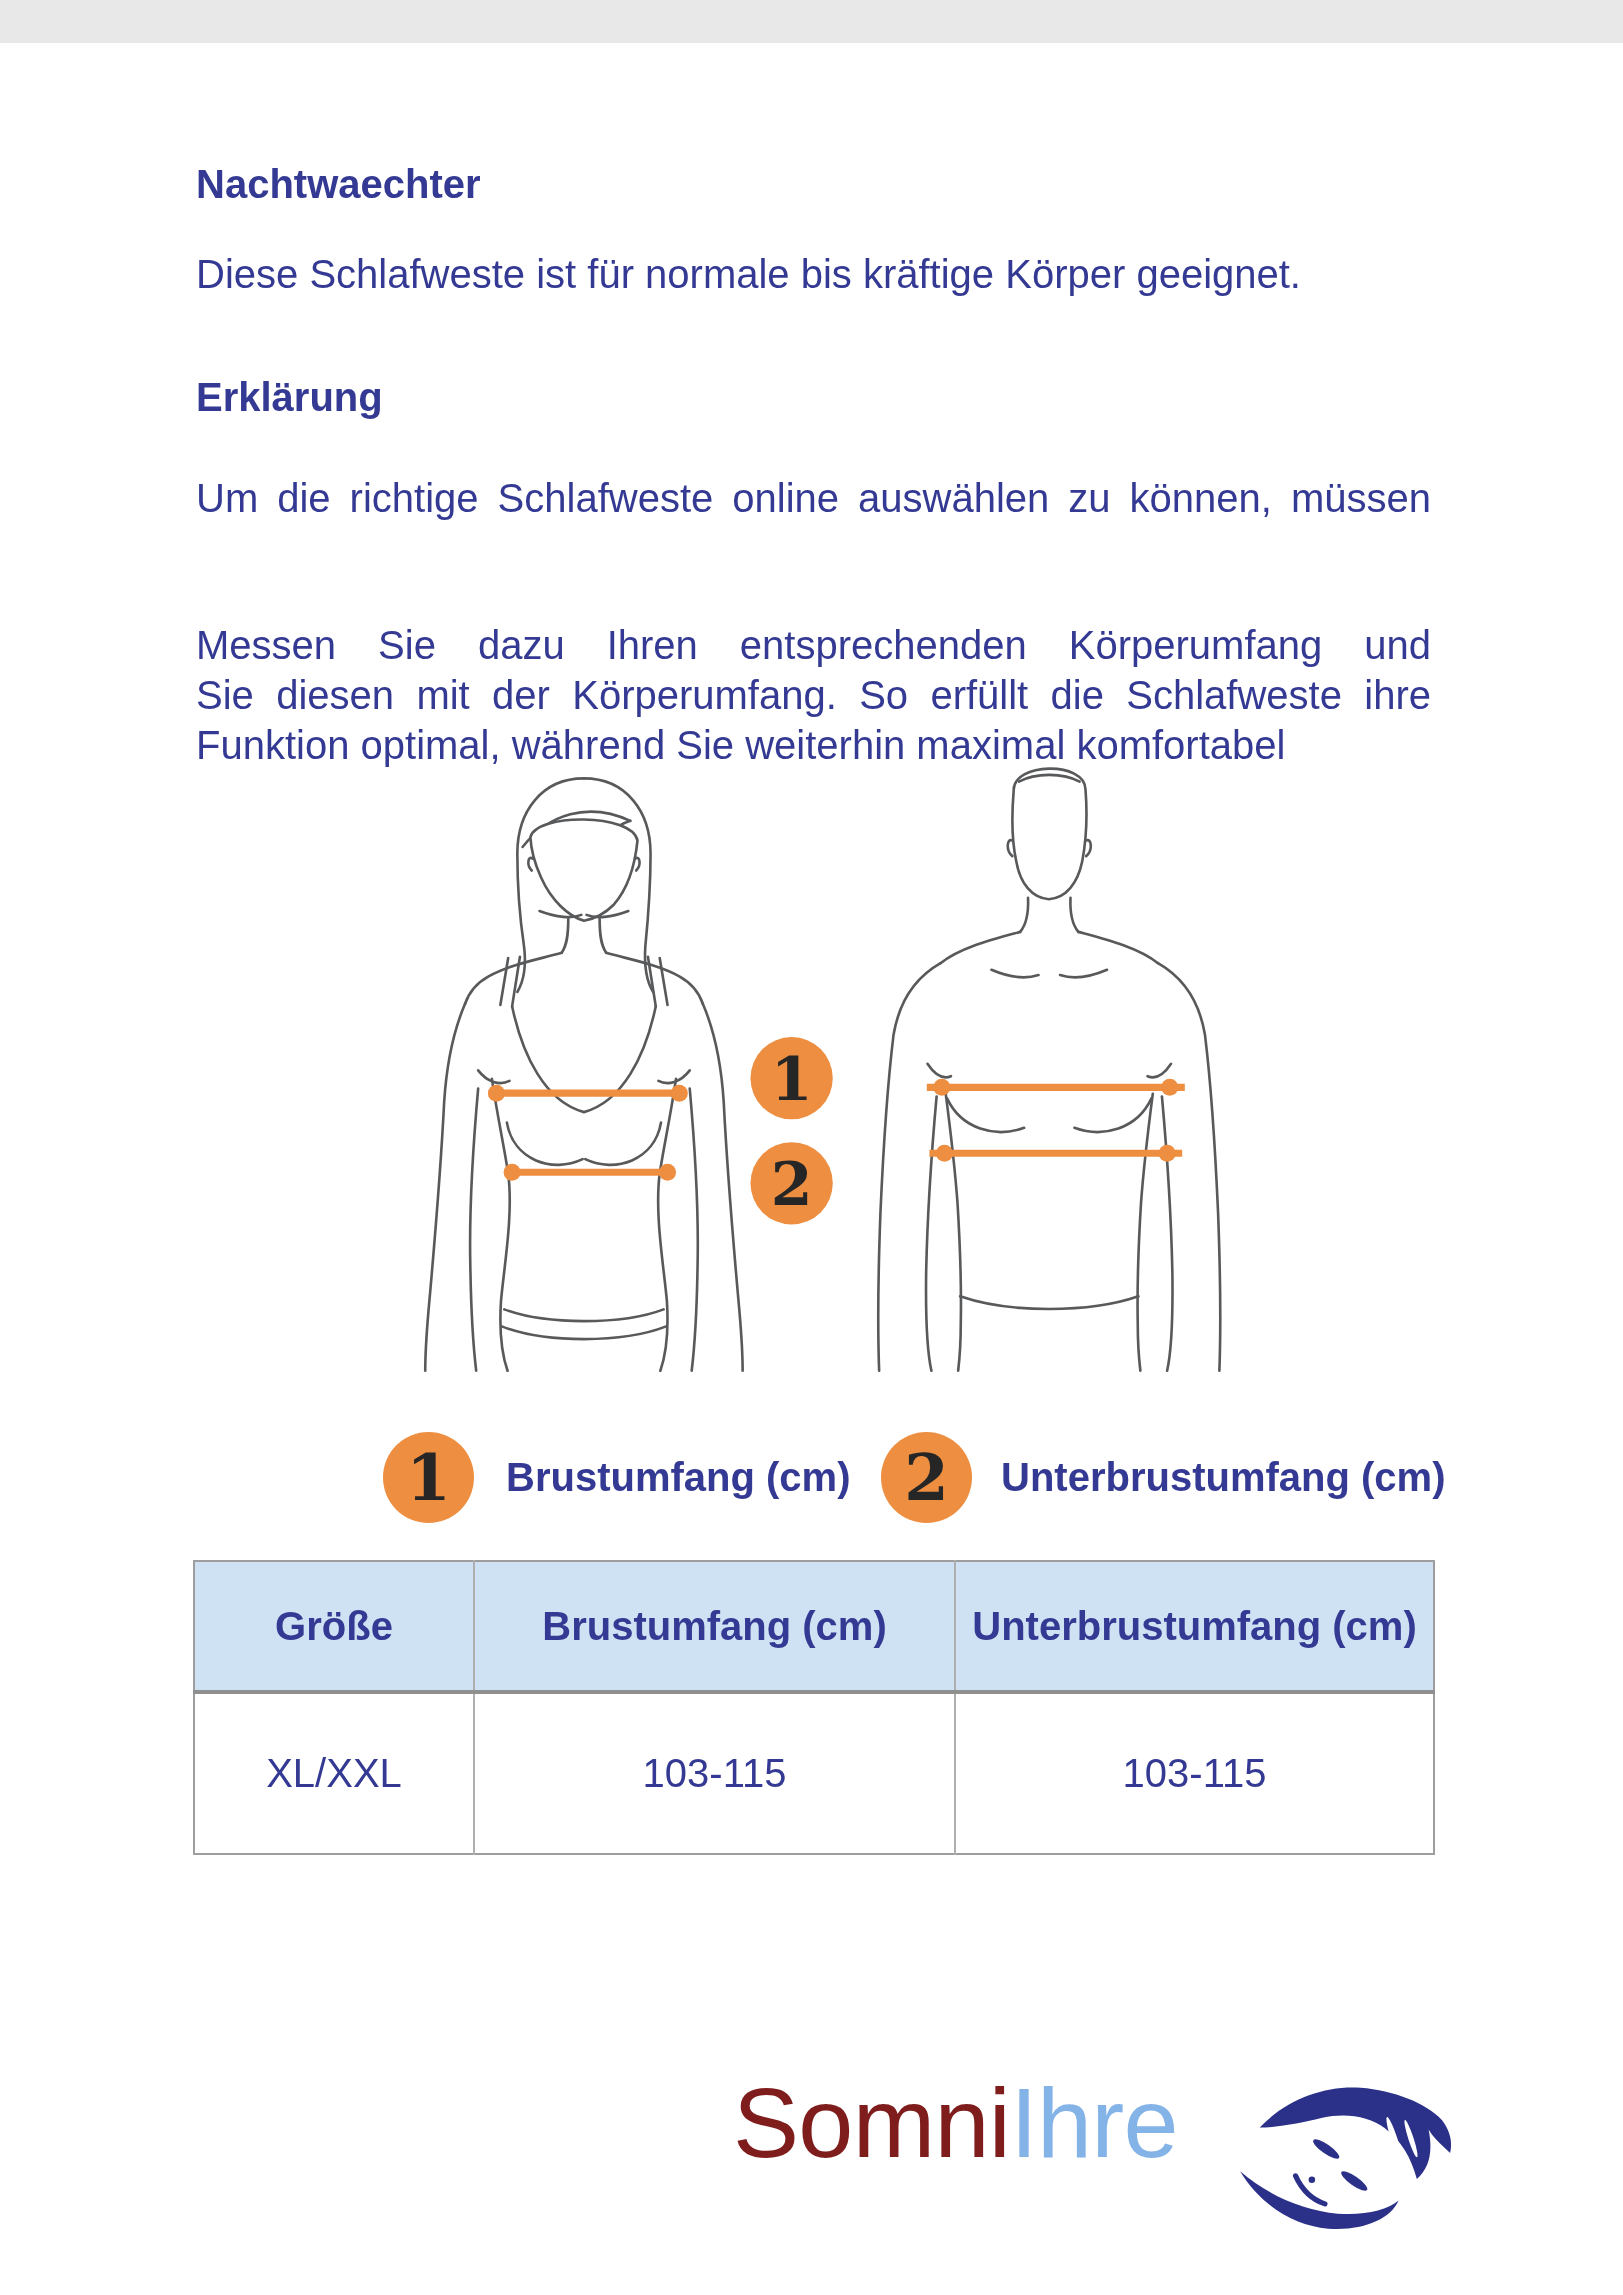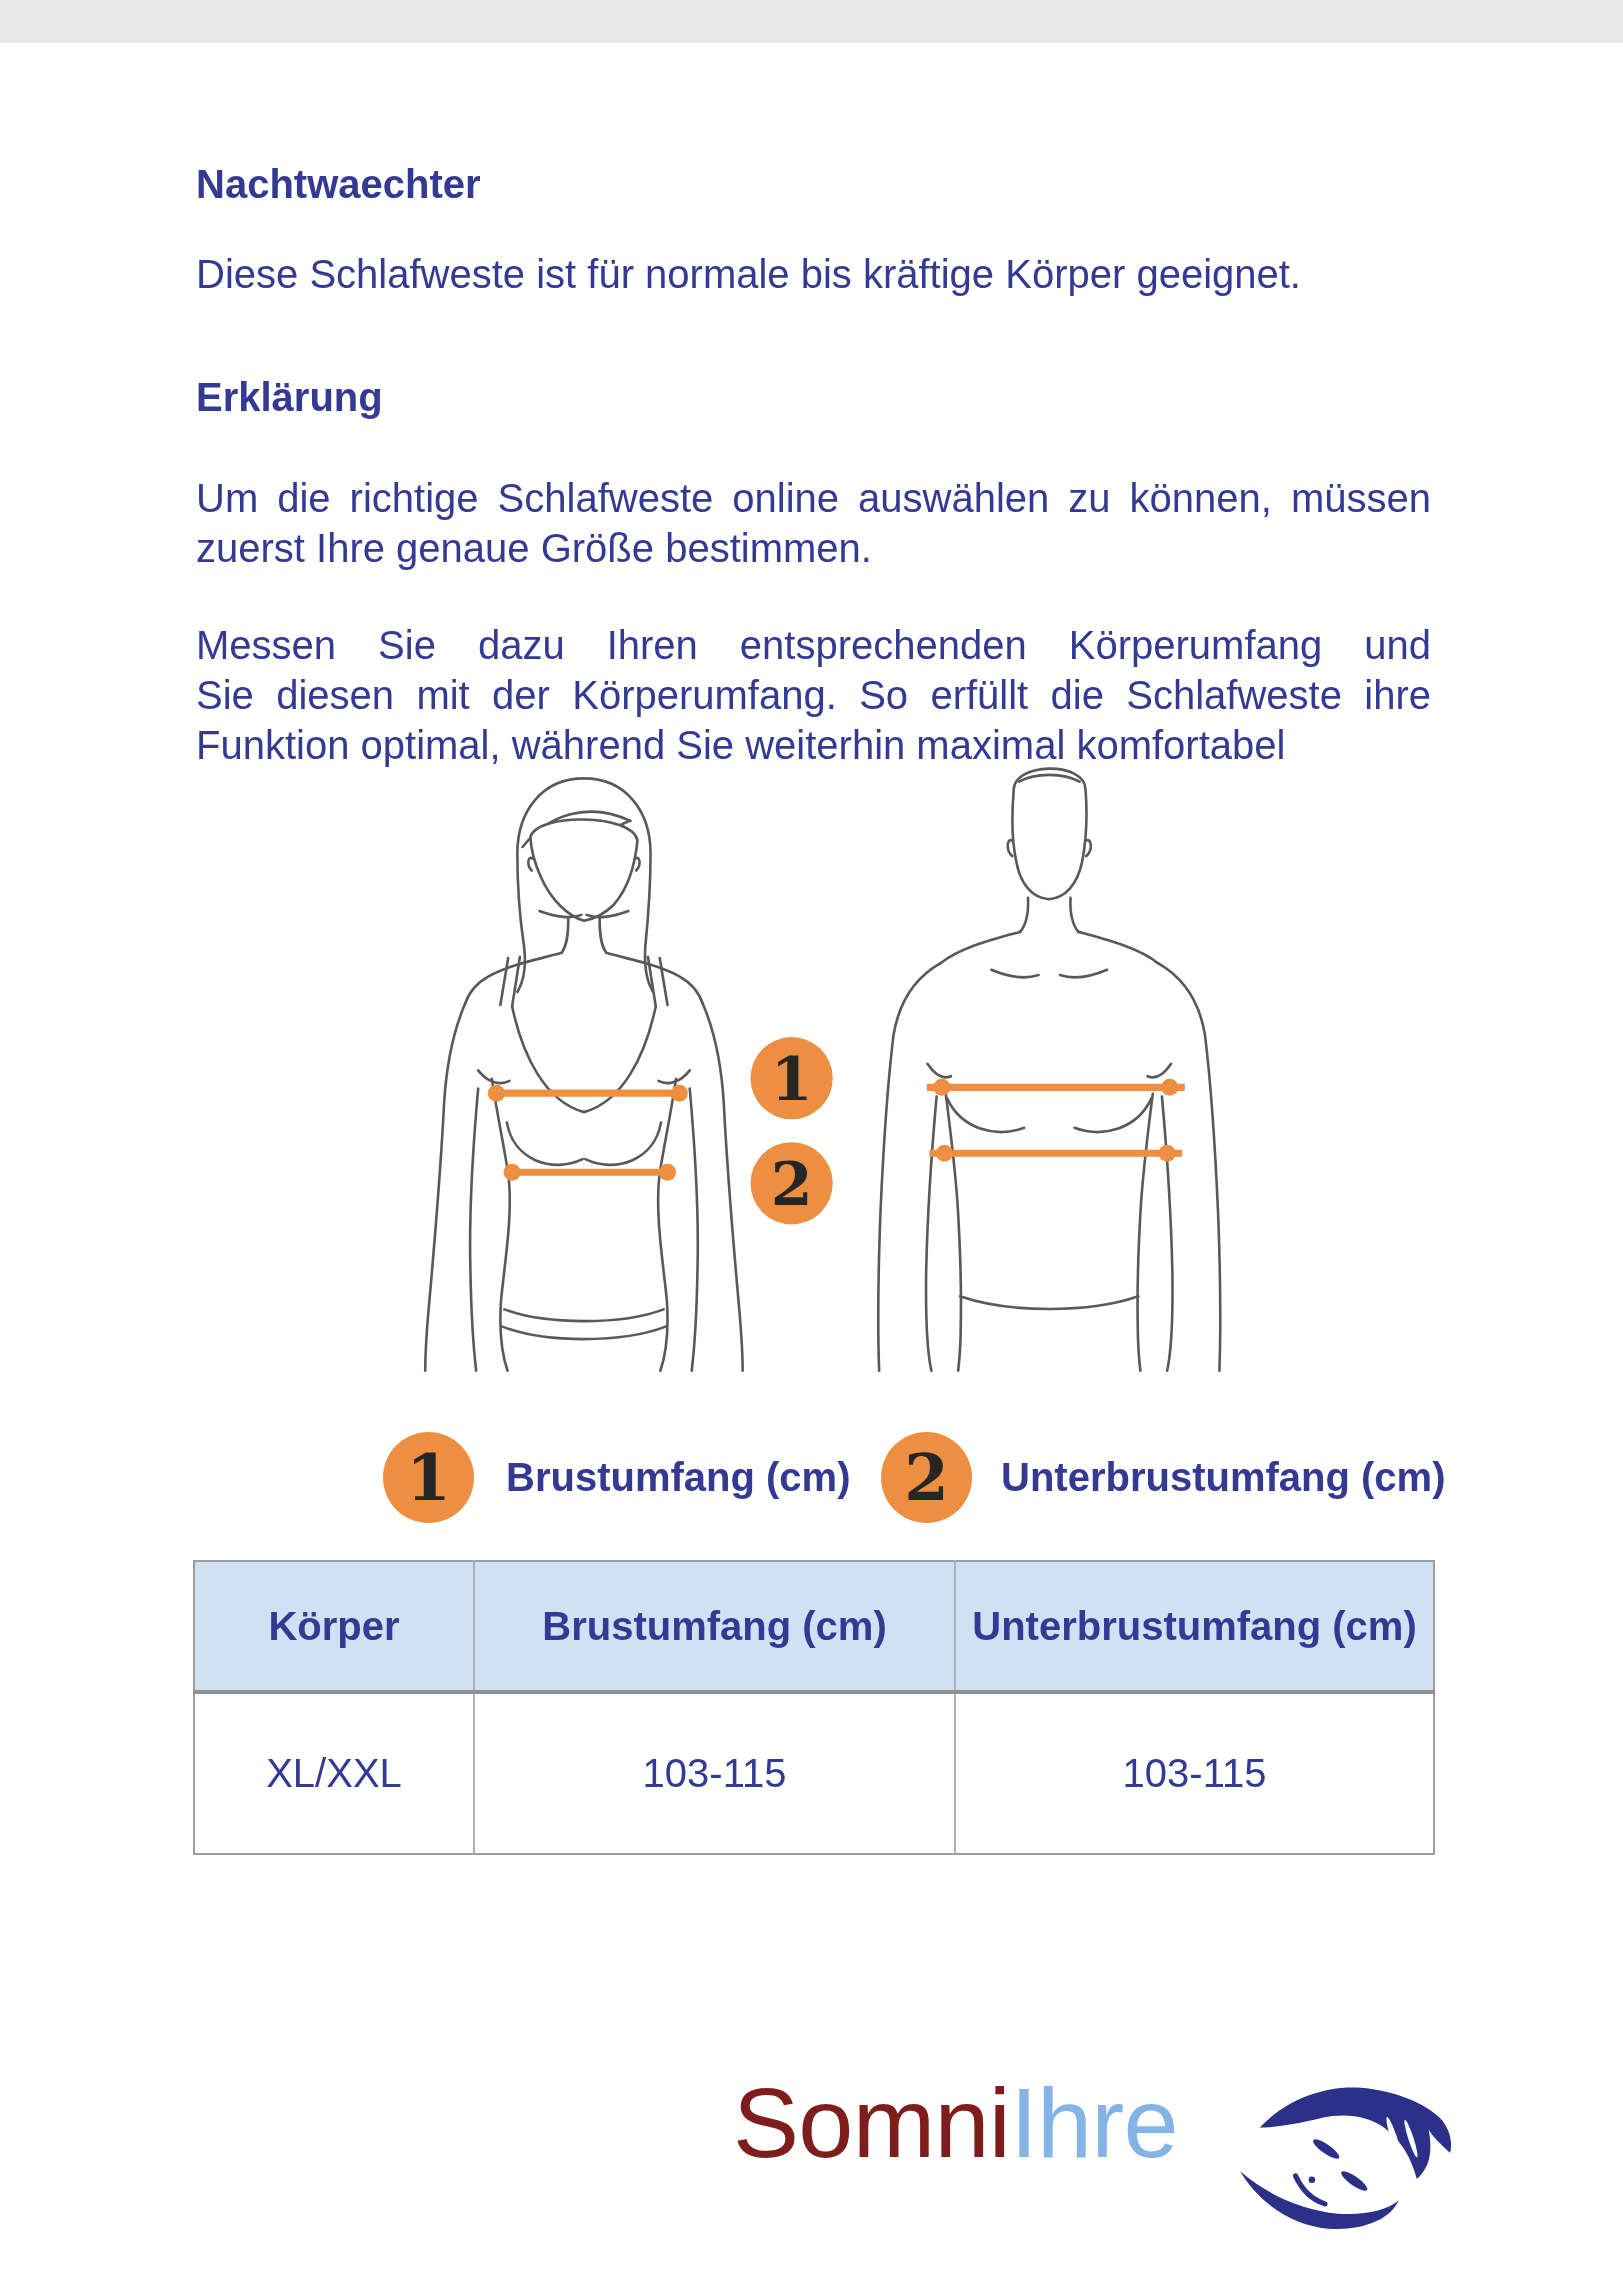--- a/index.html
+++ b/index.html
@@ -67,21 +67,20 @@
 <div class="page">
 
   <div class="abs doc-title" style="left:196px; top:116px;">Nachtwaechter</div>
 
   <div class="abs doc-body" style="left:196px; top:206px; width:1235px;">Diese Schlafweste ist für normale bis kräftige Körper geeignet.</div>
 
   <div class="abs doc-heading" style="left:196px; top:329px;">Erklärung</div>
 
   <div class="abs doc-body para" style="left:196px; top:430px;">
     <span class="jline">Um die richtige Schlafweste online auswählen zu können, müssen Sie</span>
-    <span class="lastline">zuerst Ihre genaue Größe bestimmen.</span>
   </div>
 
   <div class="abs doc-body para" style="left:196px; top:577px;">
     <span class="jline">Messen Sie dazu Ihren entsprechenden Körperumfang und vergleichen</span>
     <span class="jline">Sie diesen mit der Körperumfang. So erfüllt die Schlafweste ihre</span>
     <span class="lastline">Funktion optimal, während Sie weiterhin maximal komfortabel schlafen.</span>
   </div>
 
   <svg class="abs" style="left:405px; top:706px;" width="849" height="627" viewBox="0 0 1300 960">
     <g stroke="#58595B" stroke-width="4" fill="none" stroke-linecap="round" stroke-linejoin="round">
@@ -182,21 +181,21 @@
   <div class="abs legend-label" style="left:1001px; top:1409px;">Unterbrustumfang (cm)</div>
 
   <table class="size-table abs" style="left:193px; top:1517px;">
     <colgroup>
       <col style="width:280px">
         <col style="width:481px">
         <col style="width:479px">
     </colgroup>
     <tbody>
         <tr>
-      <th>Körper</th>
+      <th>Größe</th>
       <th>Brustumfang (cm)</th>
       <th>Unterbrustumfang (cm)</th>
     </tr>
     <tr class="row-2">
       <td>XL/XXL</td>
       <td>103-115</td>
       <td>103-115</td>
     </tr>
   </tbody>
     </table>

